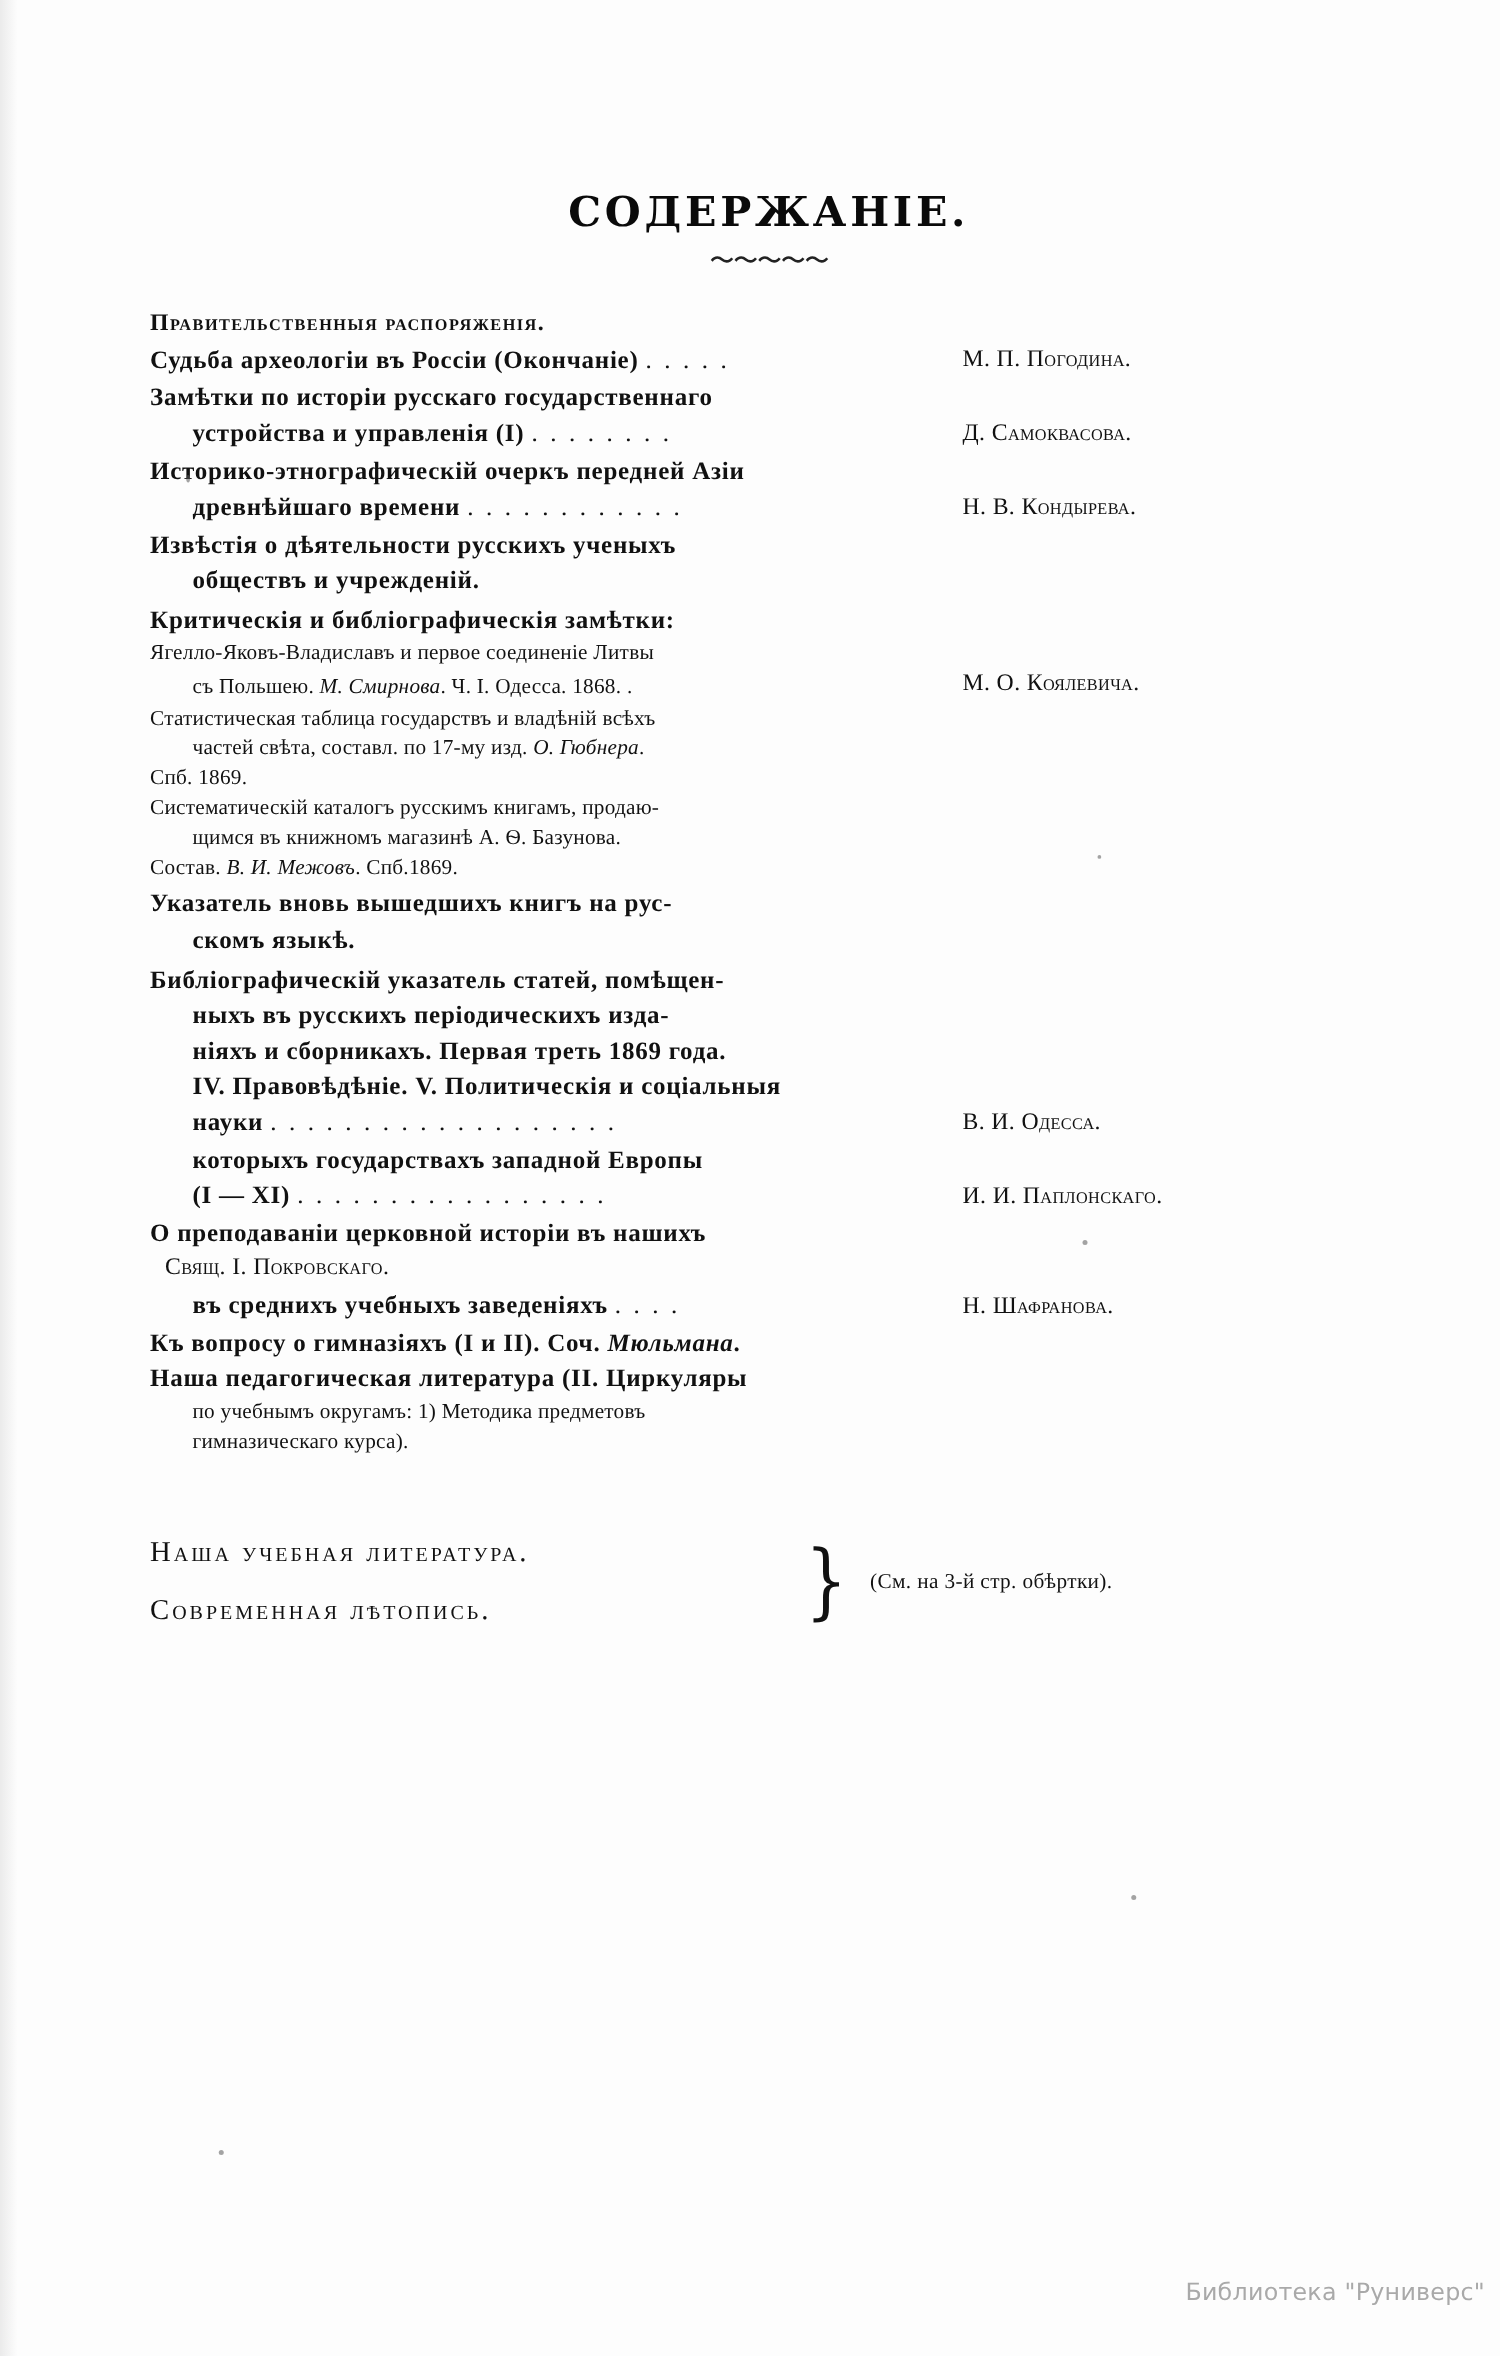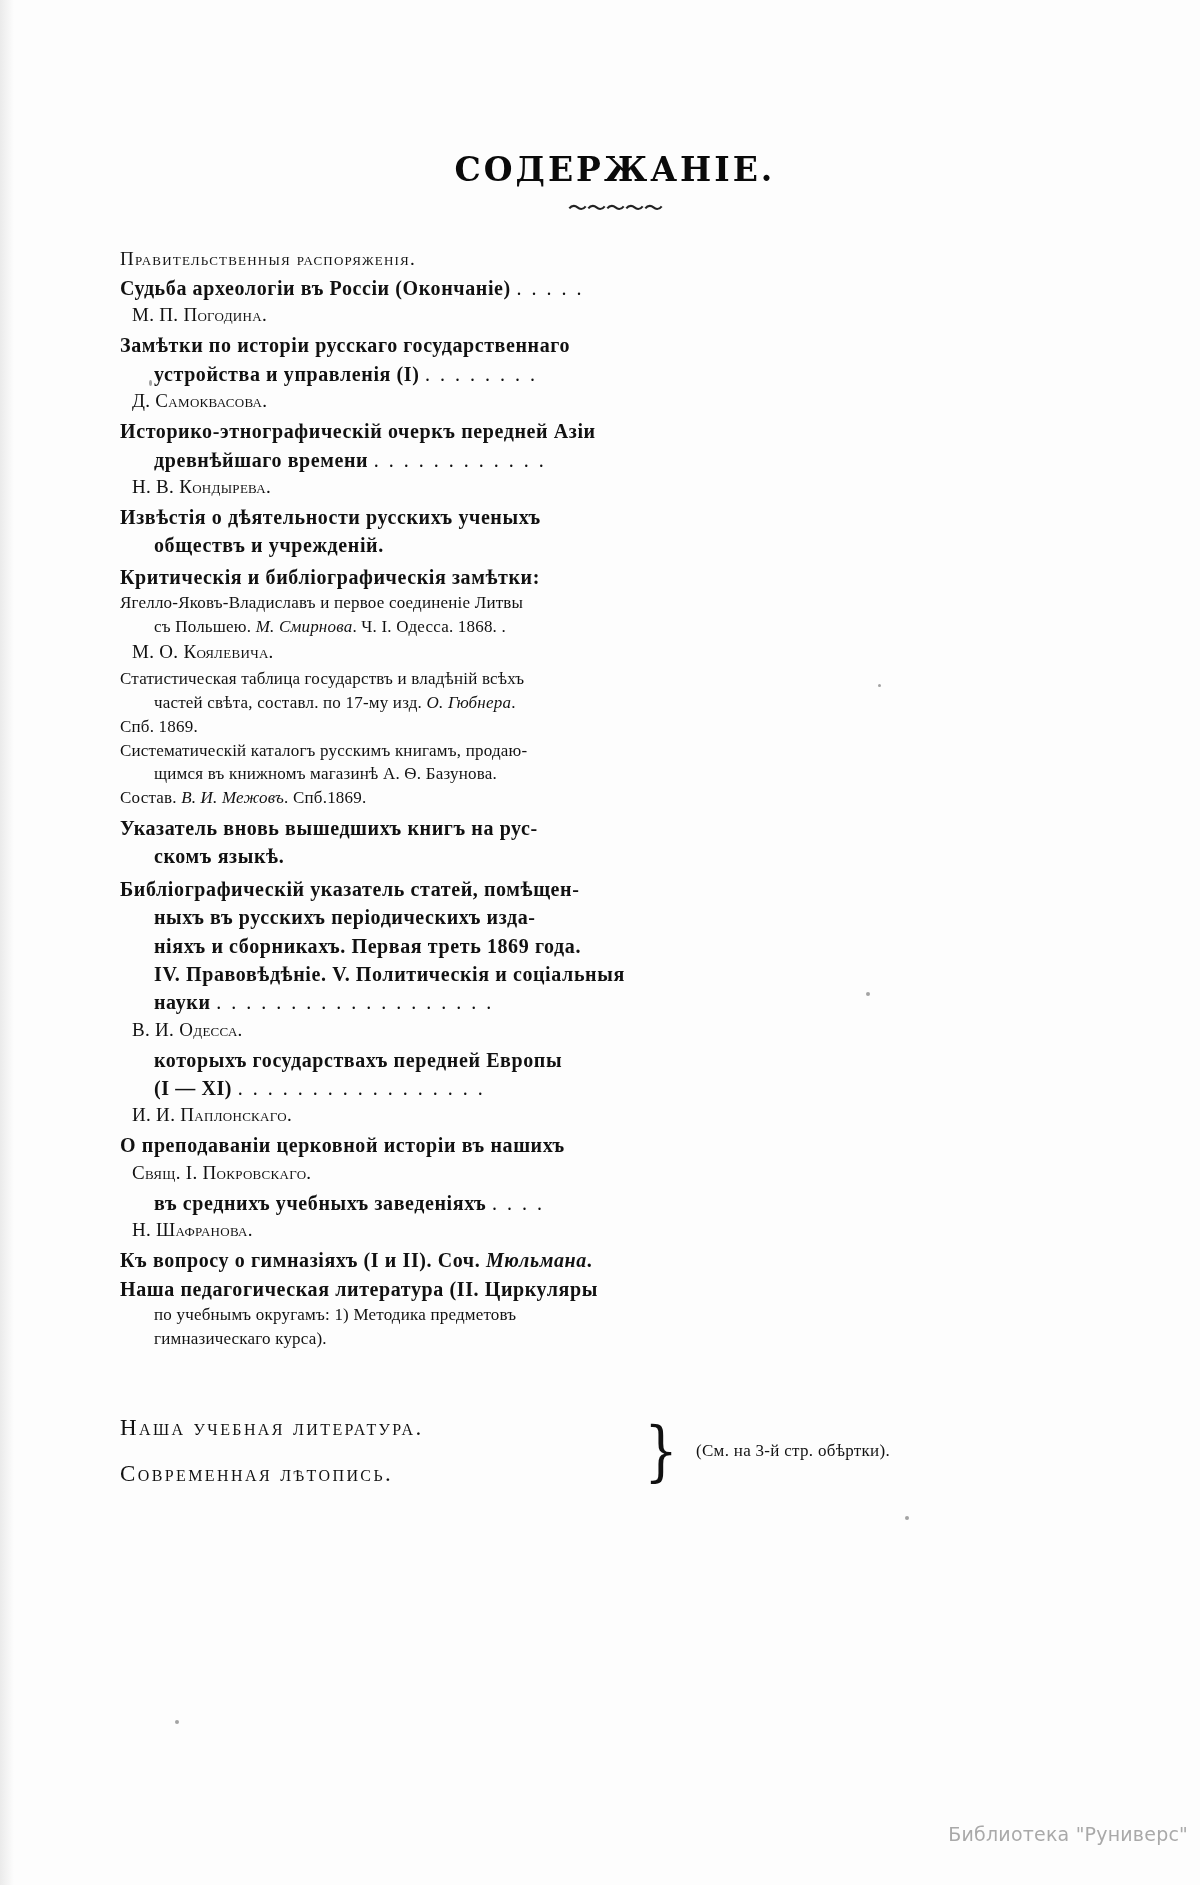--- a/index.html
+++ b/index.html
@@ -69,24 +69,23 @@
     padding-left: 30px;
     font-family: "DejaVu Sans", sans-serif;
   }
 
   .toc {
     width: 900px;
   }
 
   .entry {
     display: flex;
-    align-items: flex-start;
+    align-items: flex-end;
     justify-content: space-between;
     margin-bottom: 2px;
-    flex-direction: column;
   }
 
   .entry .left {
     flex: 0 1 auto;
     max-width: 600px;
   }
 
   .entry .right {
     flex: 0 0 auto;
     text-align: left;
@@ -120,21 +119,21 @@
   .lvl2 .indent {
     display: block;
     padding-left: 34px;
   }
 
   
   .caps {
     font-size: 19px;
     letter-spacing: 1.2px;
     font-variant: small-caps;
-    font-weight: normal;
+    font-weight: bold;
     margin-bottom: 4px;
   }
 
   .ital {
     font-style: italic;
   }
 
   .dots {
     letter-spacing: 2.5px;
     font-weight: normal;
@@ -287,21 +286,21 @@
         <div class="entry">
           <div class="left indent">
             <span>науки</span>
             <span class="dots">. . . . . . . . . . . . . . . . . . .</span>
           </div>
           <div class="right name">В. И. Одесса.</div>
         </div>
       </div>
 
       <div class="lvl1">
-        <div class="indent">которыхъ государствахъ передней Европы</div>
+        <div class="indent">которыхъ государствахъ западной Европы</div>
         <div class="entry">
           <div class="left indent">
             <span>(I — XI)</span>
             <span class="dots">. . . . . . . . . . . . . . . . .</span>
           </div>
           <div class="right name">И. И. Паплонскаго.</div>
         </div>
       </div>
 
       <div class="lvl1">

